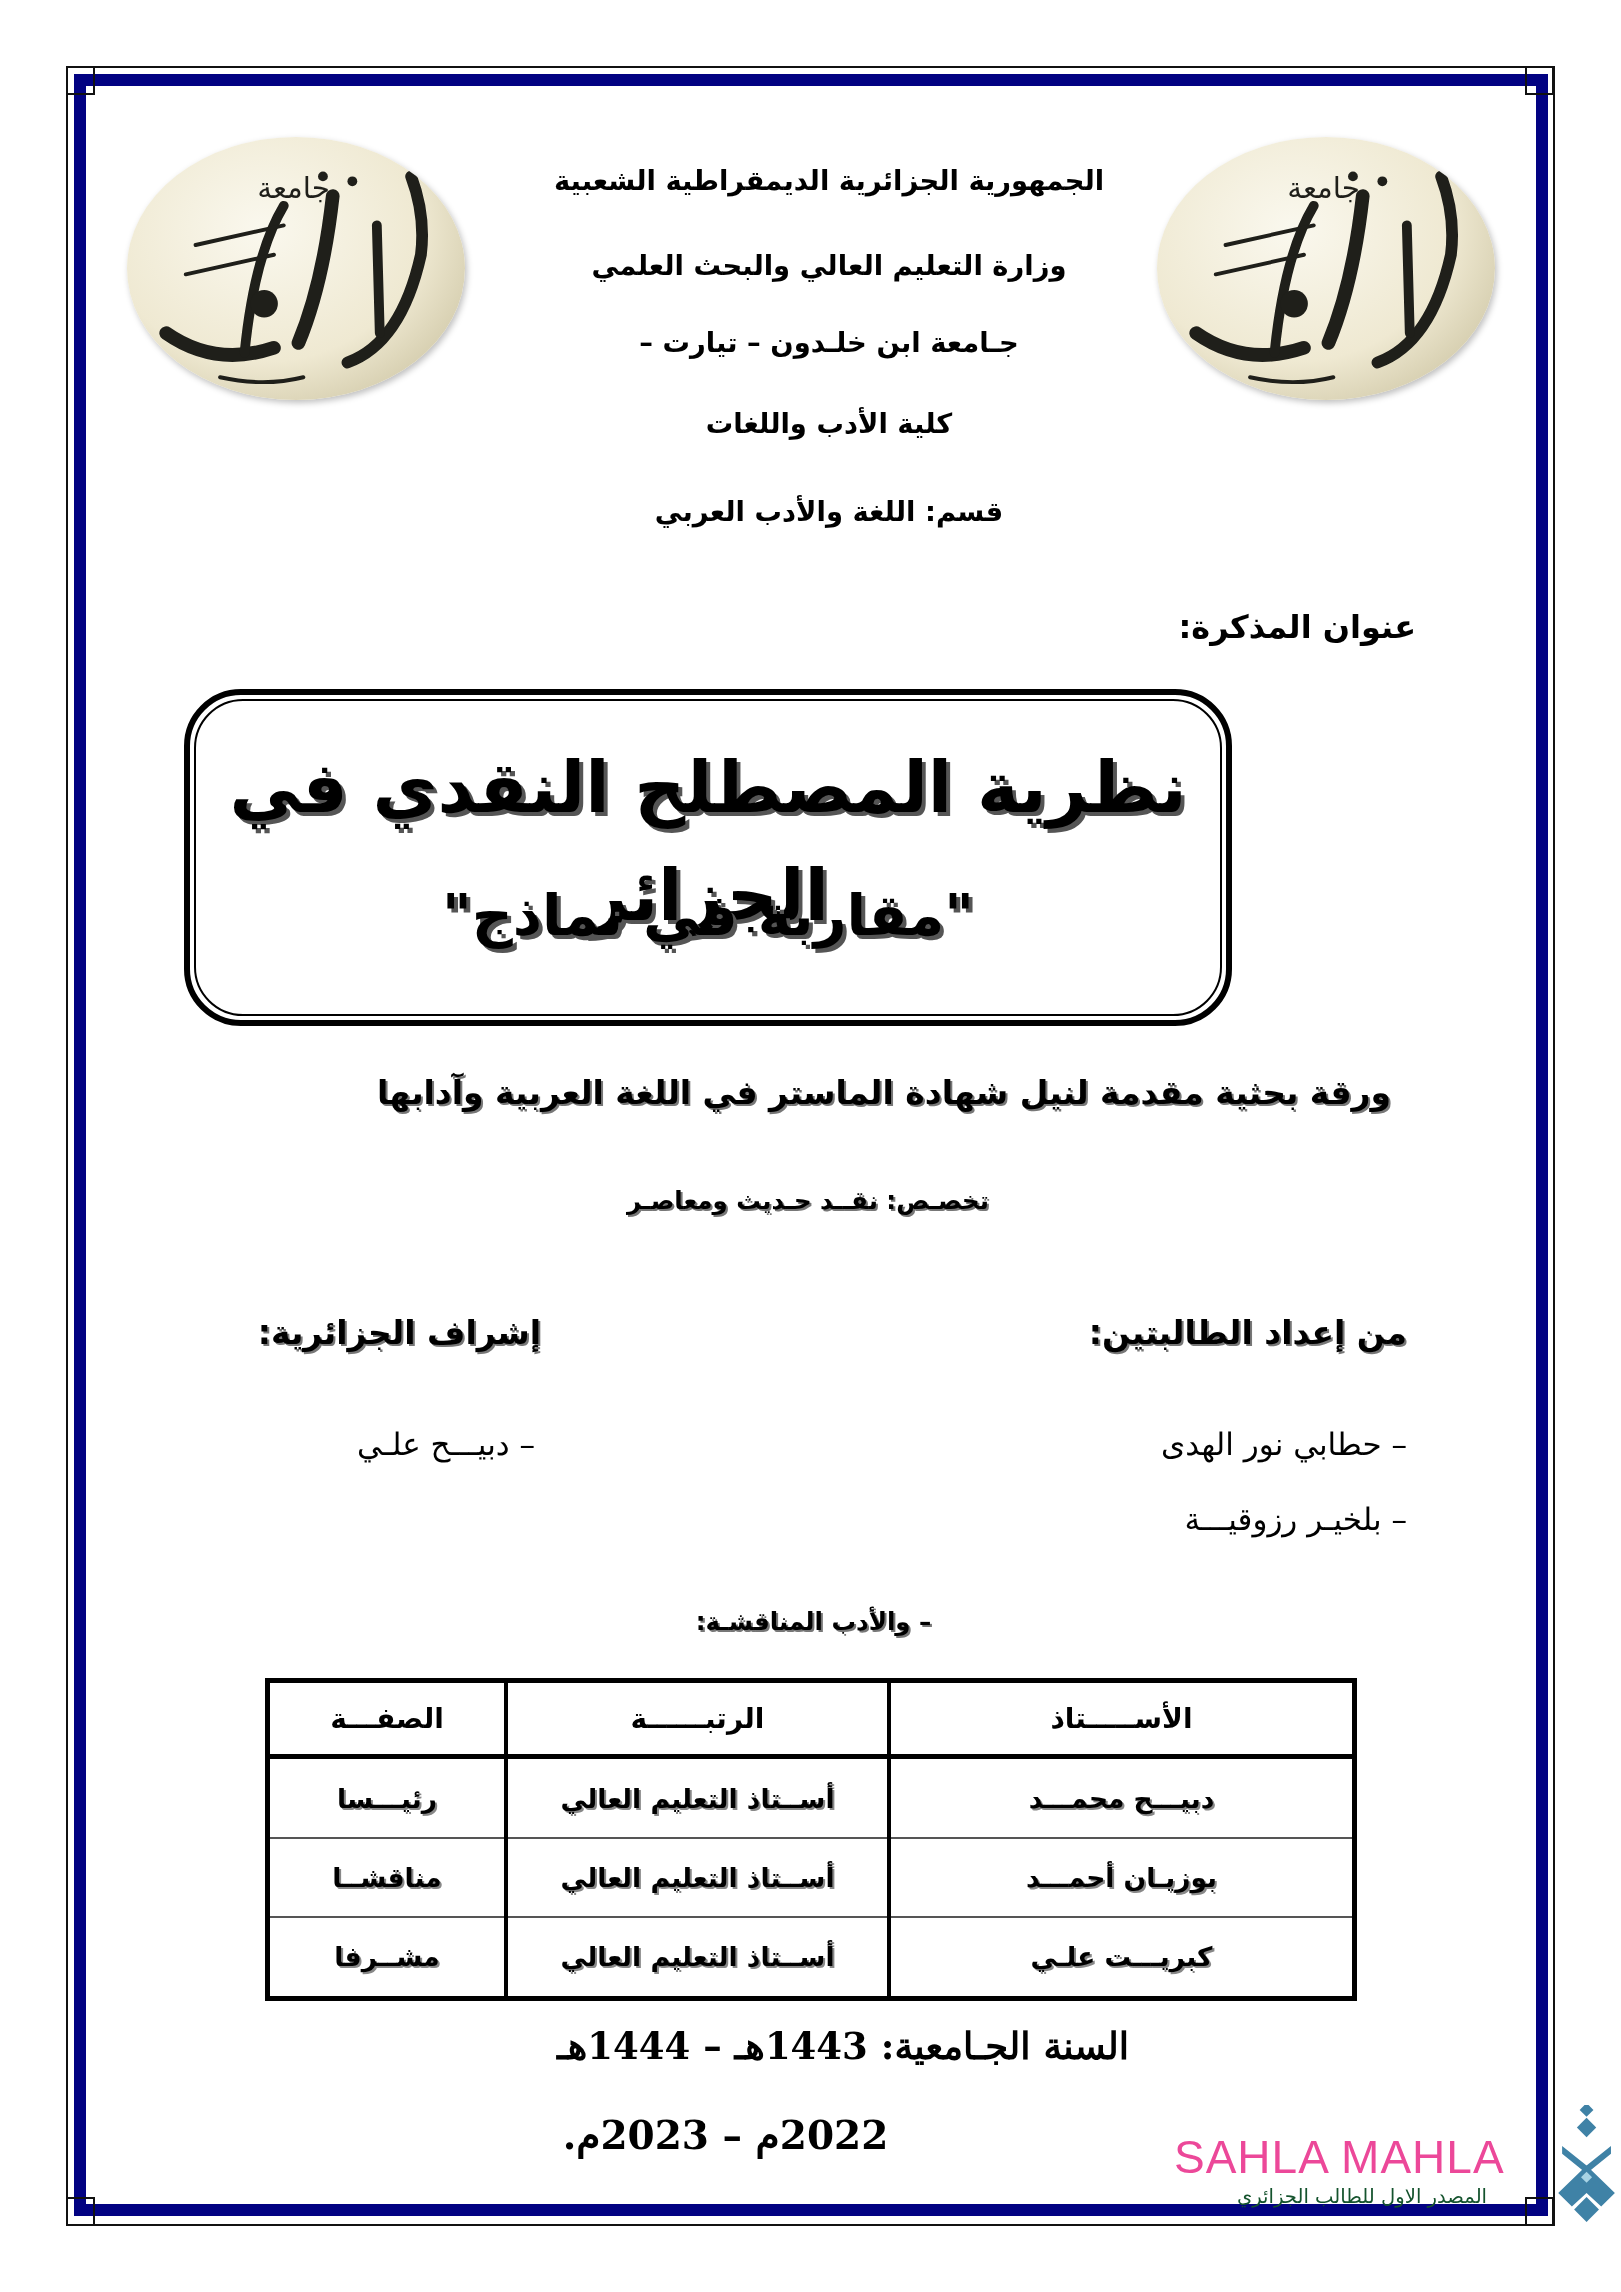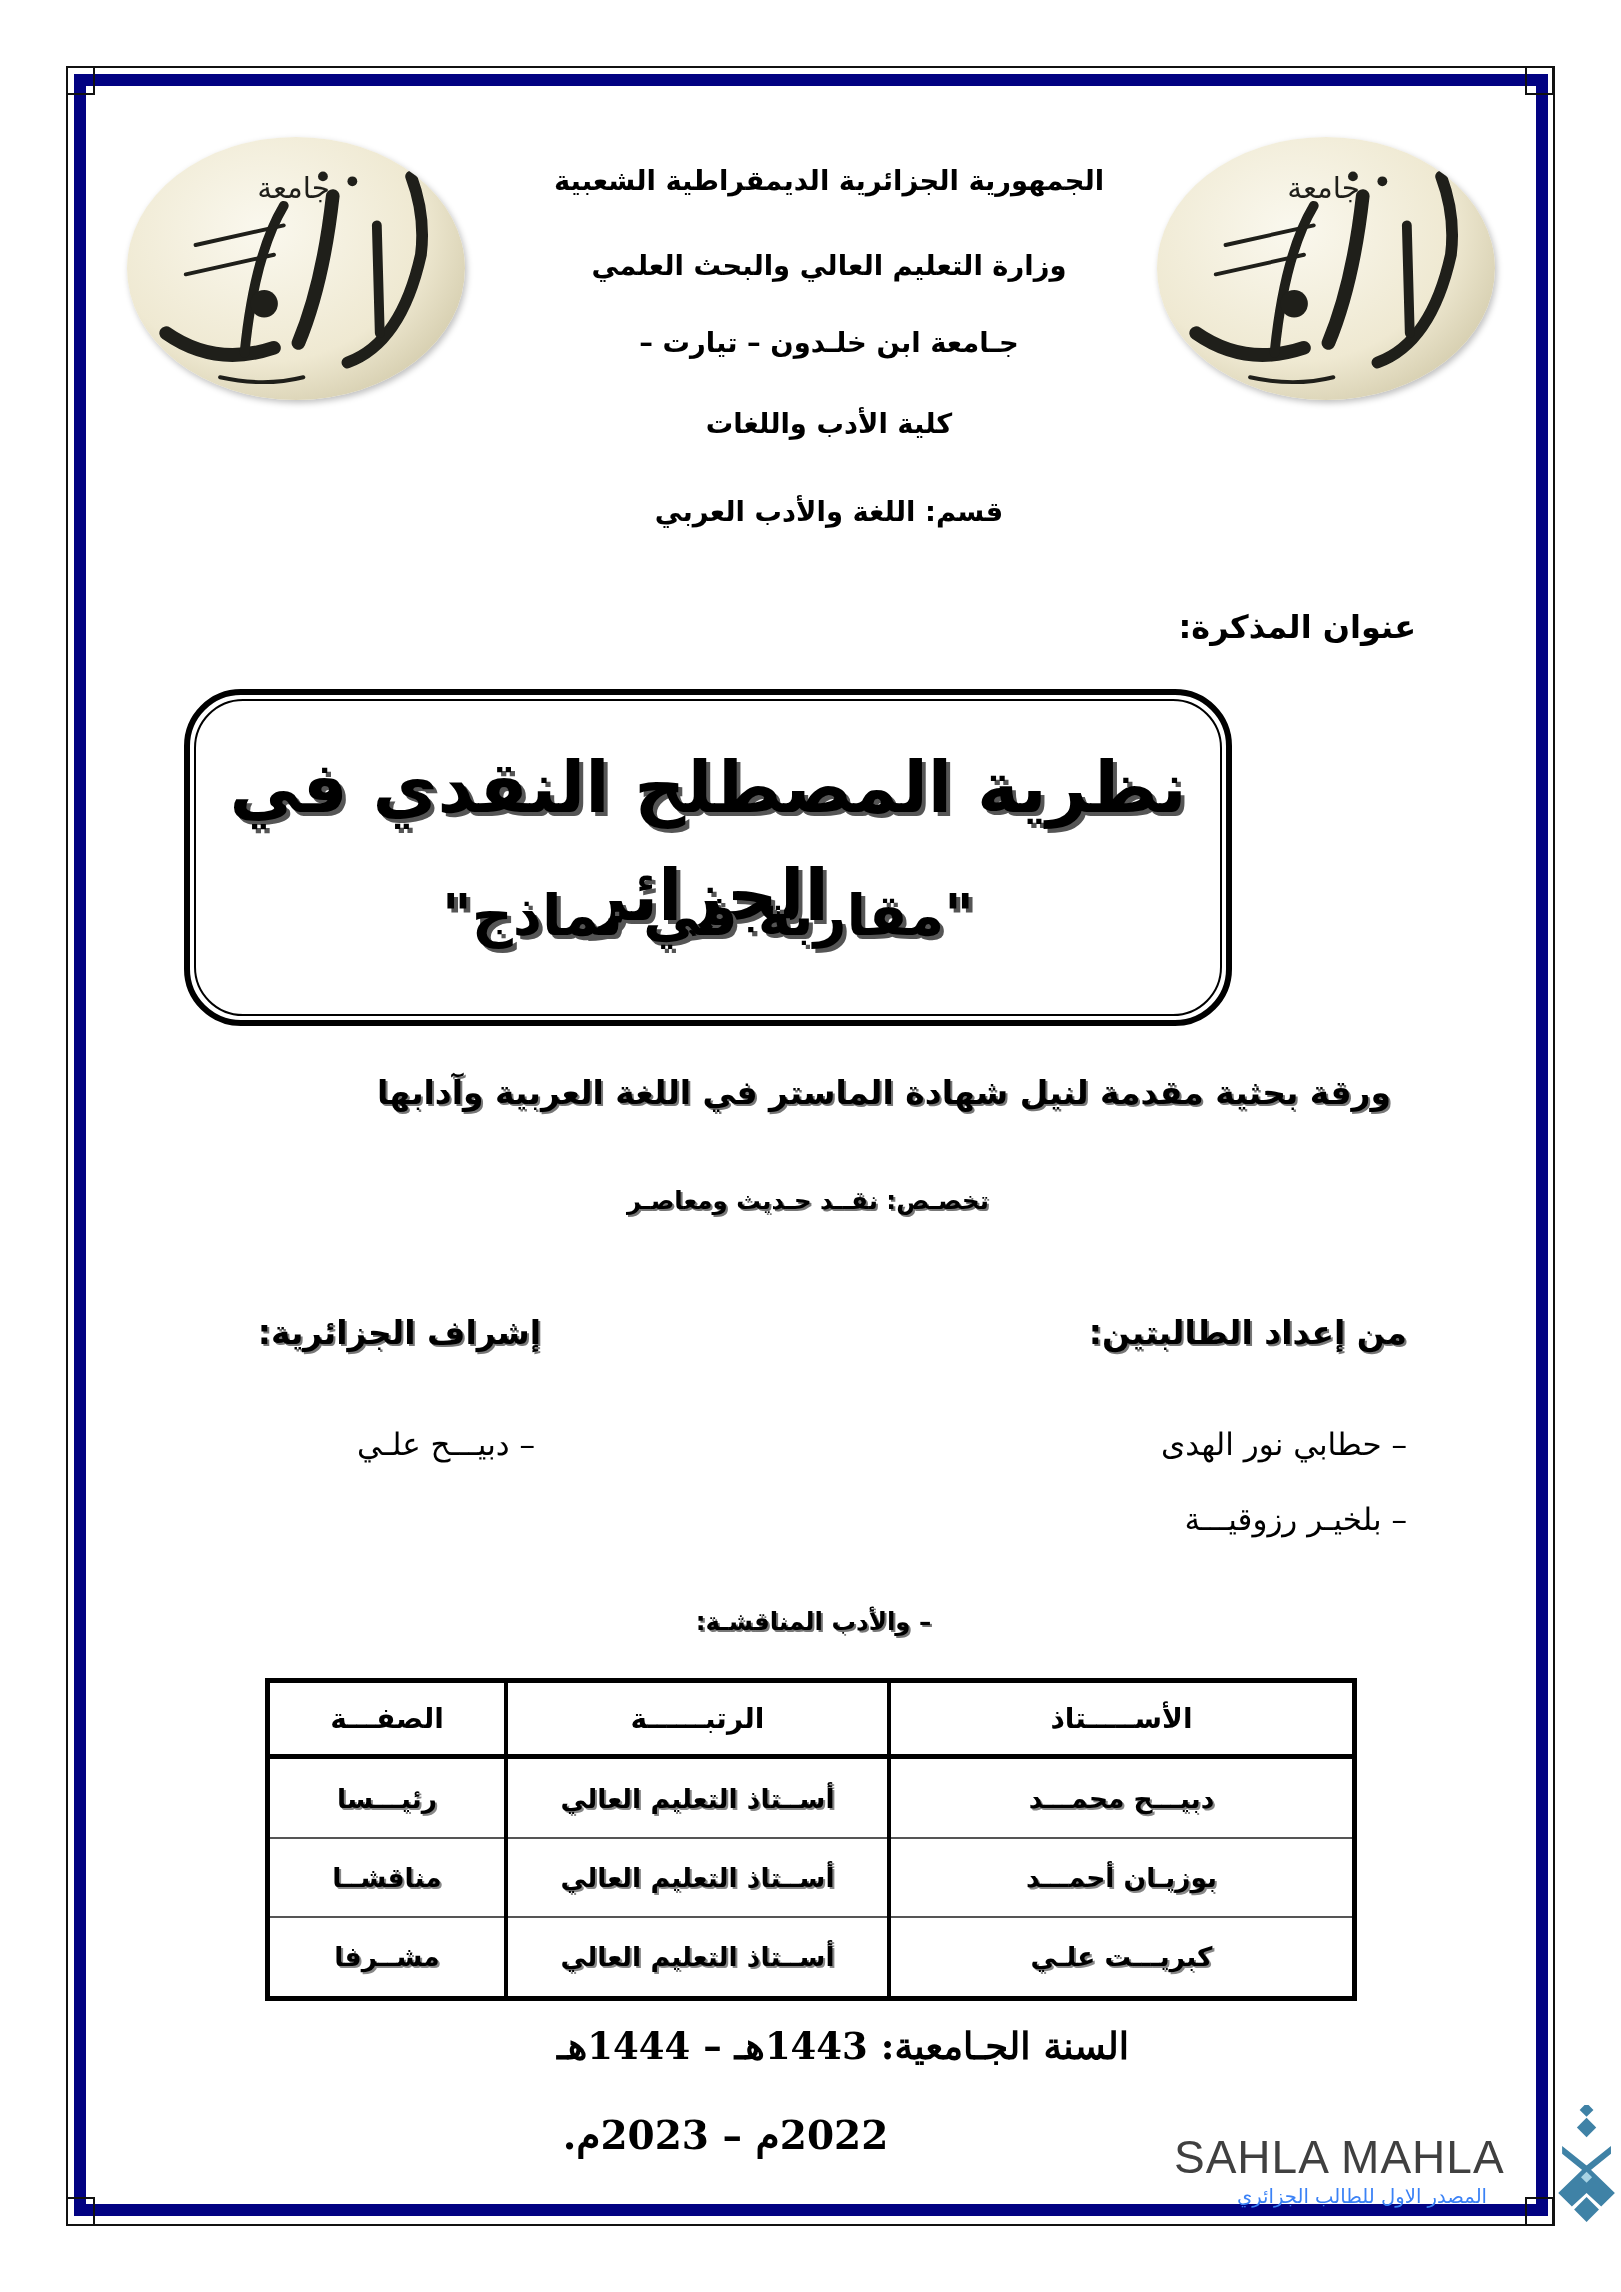--- a/index.html
+++ b/index.html
@@ -65,25 +65,25 @@
   }
   table.committee th { height: 71px; border-bottom: 5.9px solid #000; font-size: 28px; }
   table.committee td { border-bottom: 2px solid #555; text-shadow: 2px 2px 0 #888; }
   table.committee tr:last-child td { border-bottom: none; }
   .col-prof { width: 469px; }
   .col-rank { width: 385px; }
   .col-role { width: 237px; }
 
   .watermark-text {
     position: absolute; left: 1174px; top: 2133px; font-family: "Liberation Sans", sans-serif;
-    font-size: 46px; letter-spacing: 1px; color: #404040; line-height: 49px;
+    font-size: 46px; letter-spacing: 1px; color: #ec4899; line-height: 49px;
   }
   .watermark-sub {
     position: absolute; left: 1176px; top: 2184px; width: 372px; text-align: center; direction: rtl;
-    font-family: "DejaVu Sans", sans-serif; font-size: 19.6px; color: #3b82f6; line-height: 25.5px;
+    font-family: "DejaVu Sans", sans-serif; font-size: 19.6px; color: #14532d; line-height: 25.5px;
   }
   .watermark-logo { position: absolute; left: 1554px; top: 2105px; width: 69px; height: 127px; }
 </style>
 </head>
 <body>
 
 <div class="frame-outer"></div>
 <div class="frame-blue"></div>
 
 <div class="corner-sq" style="left:66px;top:66px;"></div>

